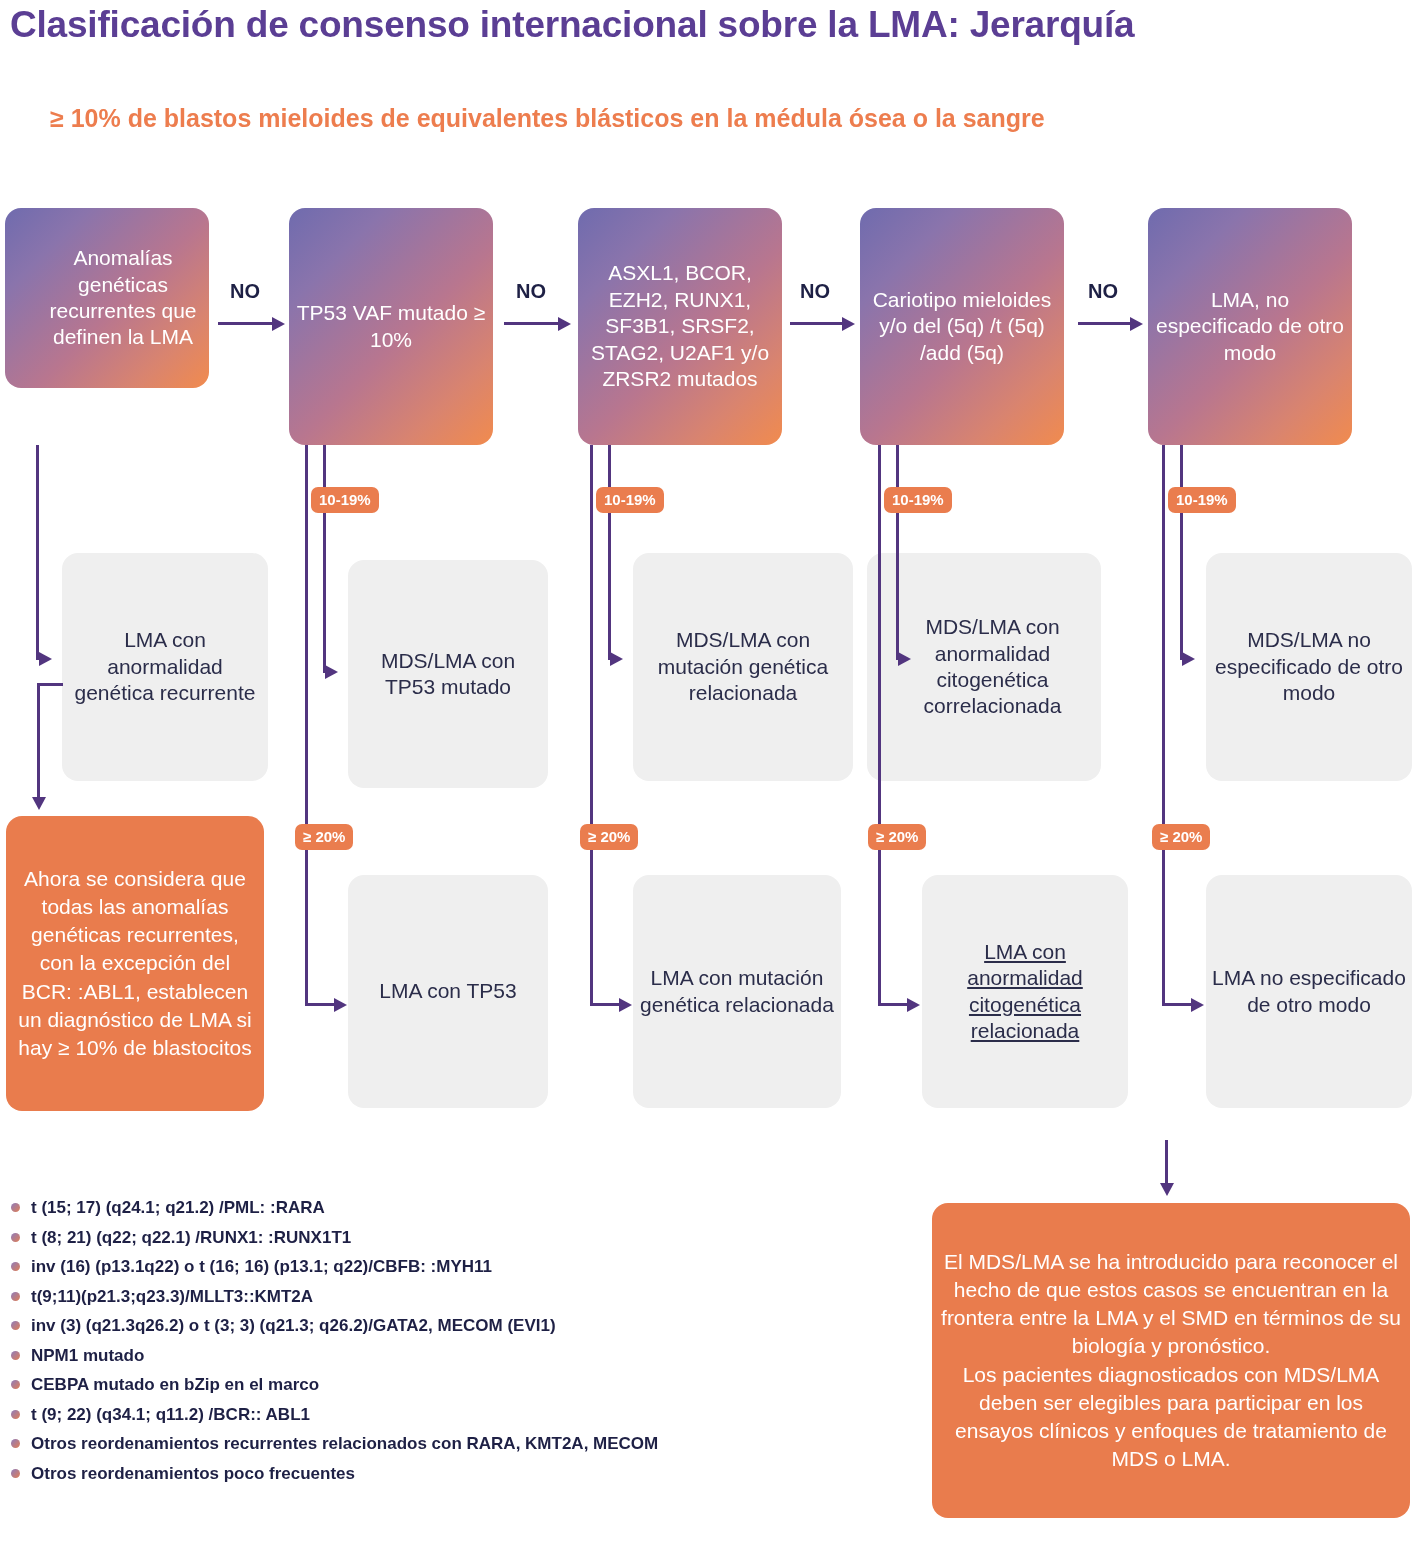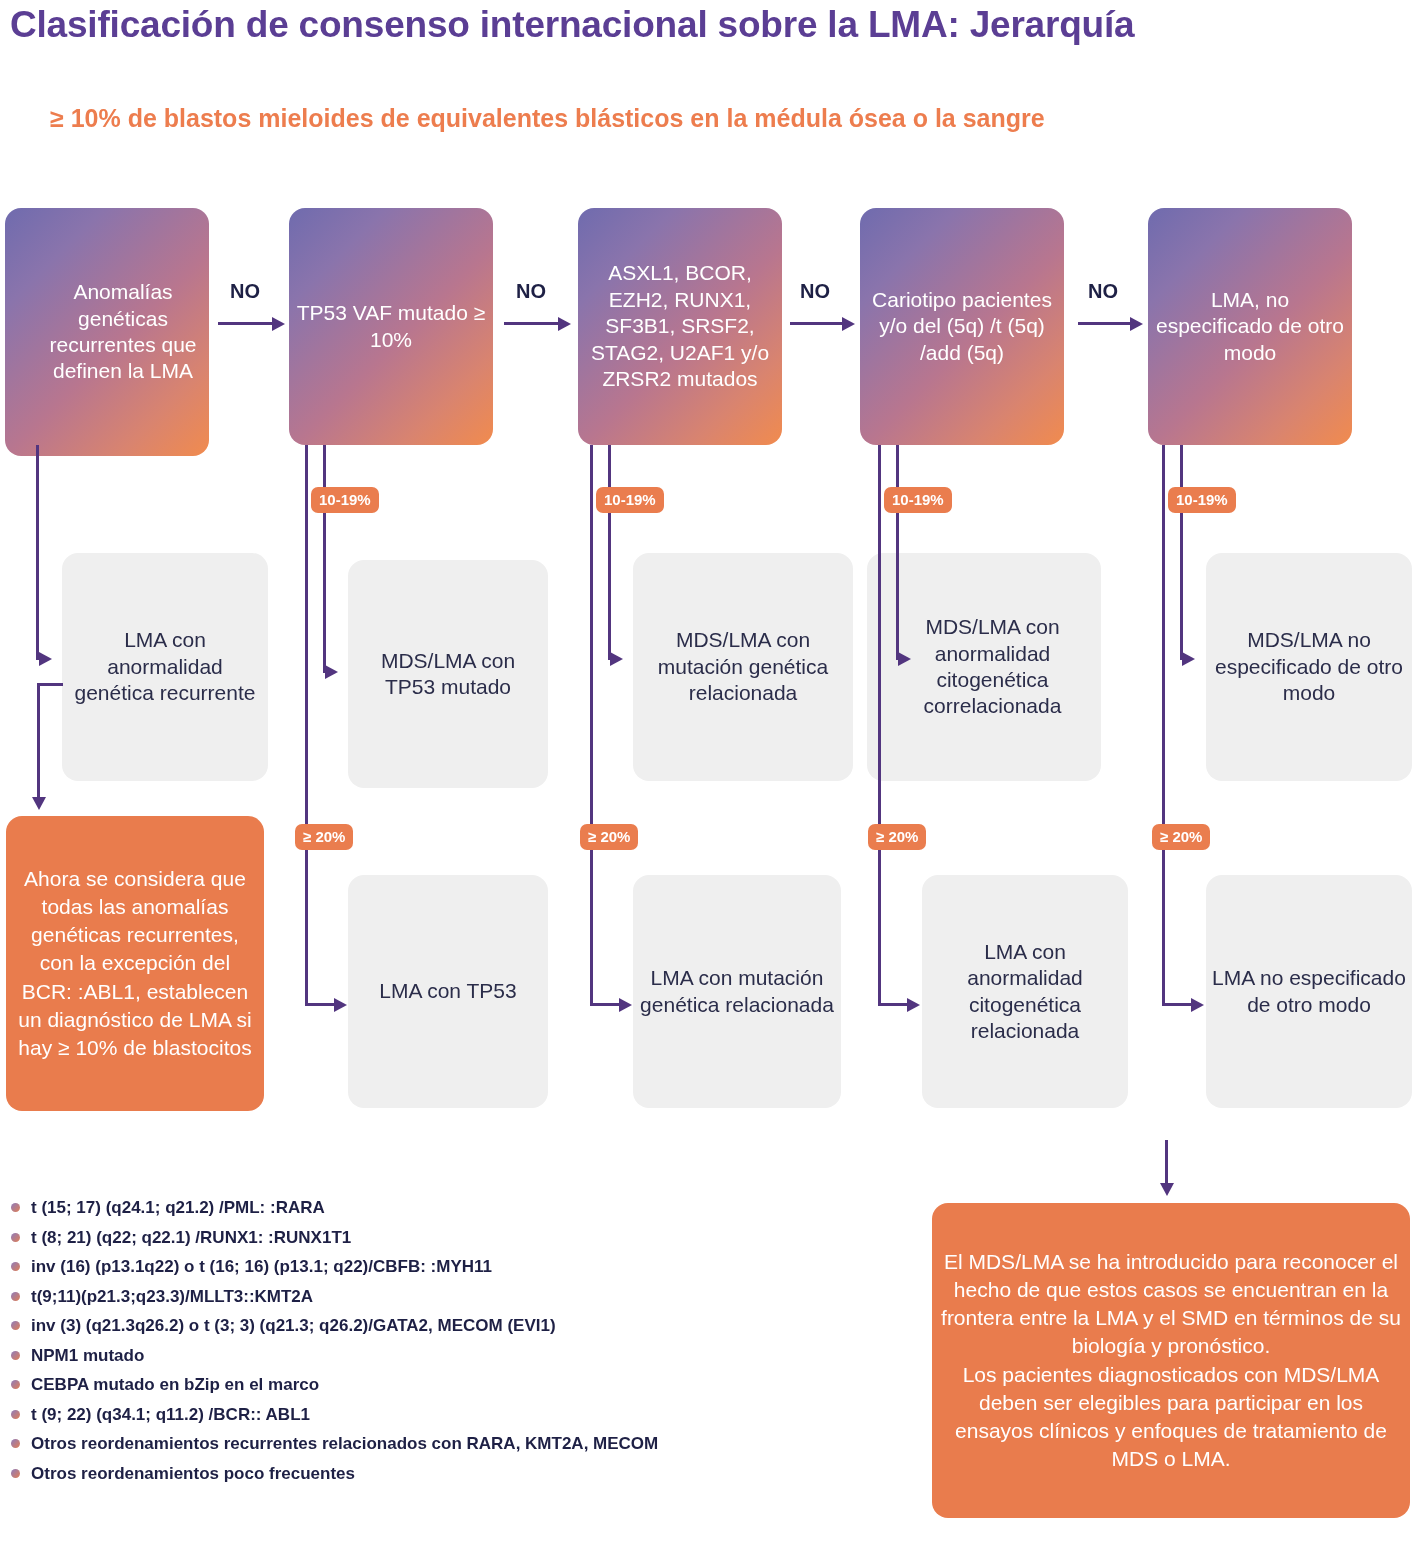--- a/index.html
+++ b/index.html
@@ -83,31 +83,31 @@
     margin:5px 11px 0 3px;
     background:linear-gradient(135deg,#8E7CBC 0%, #E07E55 100%);
   }
 </style>
 </head>
 <body>
 
 <div class="title">Clasificación de consenso internacional sobre la LMA: Jerarquía</div>
 <div class="subtitle">≥ 10% de blastos mieloides de equivalentes blásticos en la médula ósea o la sangre</div>
 
-<div class="node grad" style="left:5px;  top:208px; width:204px; height:248px;padding-left:32px;">
+<div class="node grad" style="left:5px;  top:208px; width:204px; height:180px;padding-left:32px;">
     <span>Anomalías genéticas recurrentes que definen la LMA</span>
   </div>
 <div class="node grad" style="left:289px; top:208px; width:204px; height:237px;">
     <span>TP53  VAF mutado ≥ 10%</span>
   </div>
 <div class="node grad" style="left:578px; top:208px; width:204px; height:237px;">
     <span>ASXL1, BCOR, EZH2, RUNX1, SF3B1, SRSF2, STAG2, U2AF1 y/o ZRSR2 mutados</span>
   </div>
 <div class="node grad" style="left:860px; top:208px; width:204px; height:237px;">
-    <span>Cariotipo pacientes y/o del (5q) /t (5q) /add (5q)</span>
+    <span>Cariotipo mieloides y/o del (5q) /t (5q) /add (5q)</span>
   </div>
 <div class="node grad" style="left:1148px;top:208px; width:204px; height:237px;">
     <span>LMA, no especificado de otro modo</span>
   </div>
 
 <div class="no-label" style="left:230px; top:280px;">NO</div>
 <div class="hline" style="left:218px; top:322px; width:58px;"></div>
 <div class="arr-r" style="left:272px; top:316.5px;"></div>
 
 <div class="no-label" style="left:516px; top:280px;">NO</div>
@@ -137,21 +137,21 @@
 <div class="node gray" style="left:1206px;top:553px; width:206px; height:228px;">
     <span>MDS/LMA no especificado de otro modo</span>
   </div>
 
 <div class="node gray" style="left:348px; top:875px; width:200px; height:233px;">
     <span>LMA con TP53</span>
   </div>
 <div class="node gray" style="left:633px; top:875px; width:208px; height:233px;">
     <span>LMA con mutación genética relacionada</span>
   </div>
-<div class="node gray" style="left:922px; top:875px; width:206px; height:233px;">
+<div class="node gray" style="left:922px; top:875px; width:206px; height:233px;text-decoration:underline;">
     <span>LMA con anormalidad citogenética relacionada</span>
   </div>
 <div class="node gray" style="left:1206px;top:875px; width:206px; height:233px;justify-content:flex-end;">
     <span>LMA no especificado de otro modo</span>
   </div>
 
 <div class="node orangebox" style="left:6px; top:816px; width:258px; height:295px;">
     <span>Ahora se considera que todas las anomalías genéticas recurrentes, con la excepción del BCR: :ABL1, establecen un diagnóstico de LMA si hay ≥ 10% de blastocitos</span>
   </div>
 

